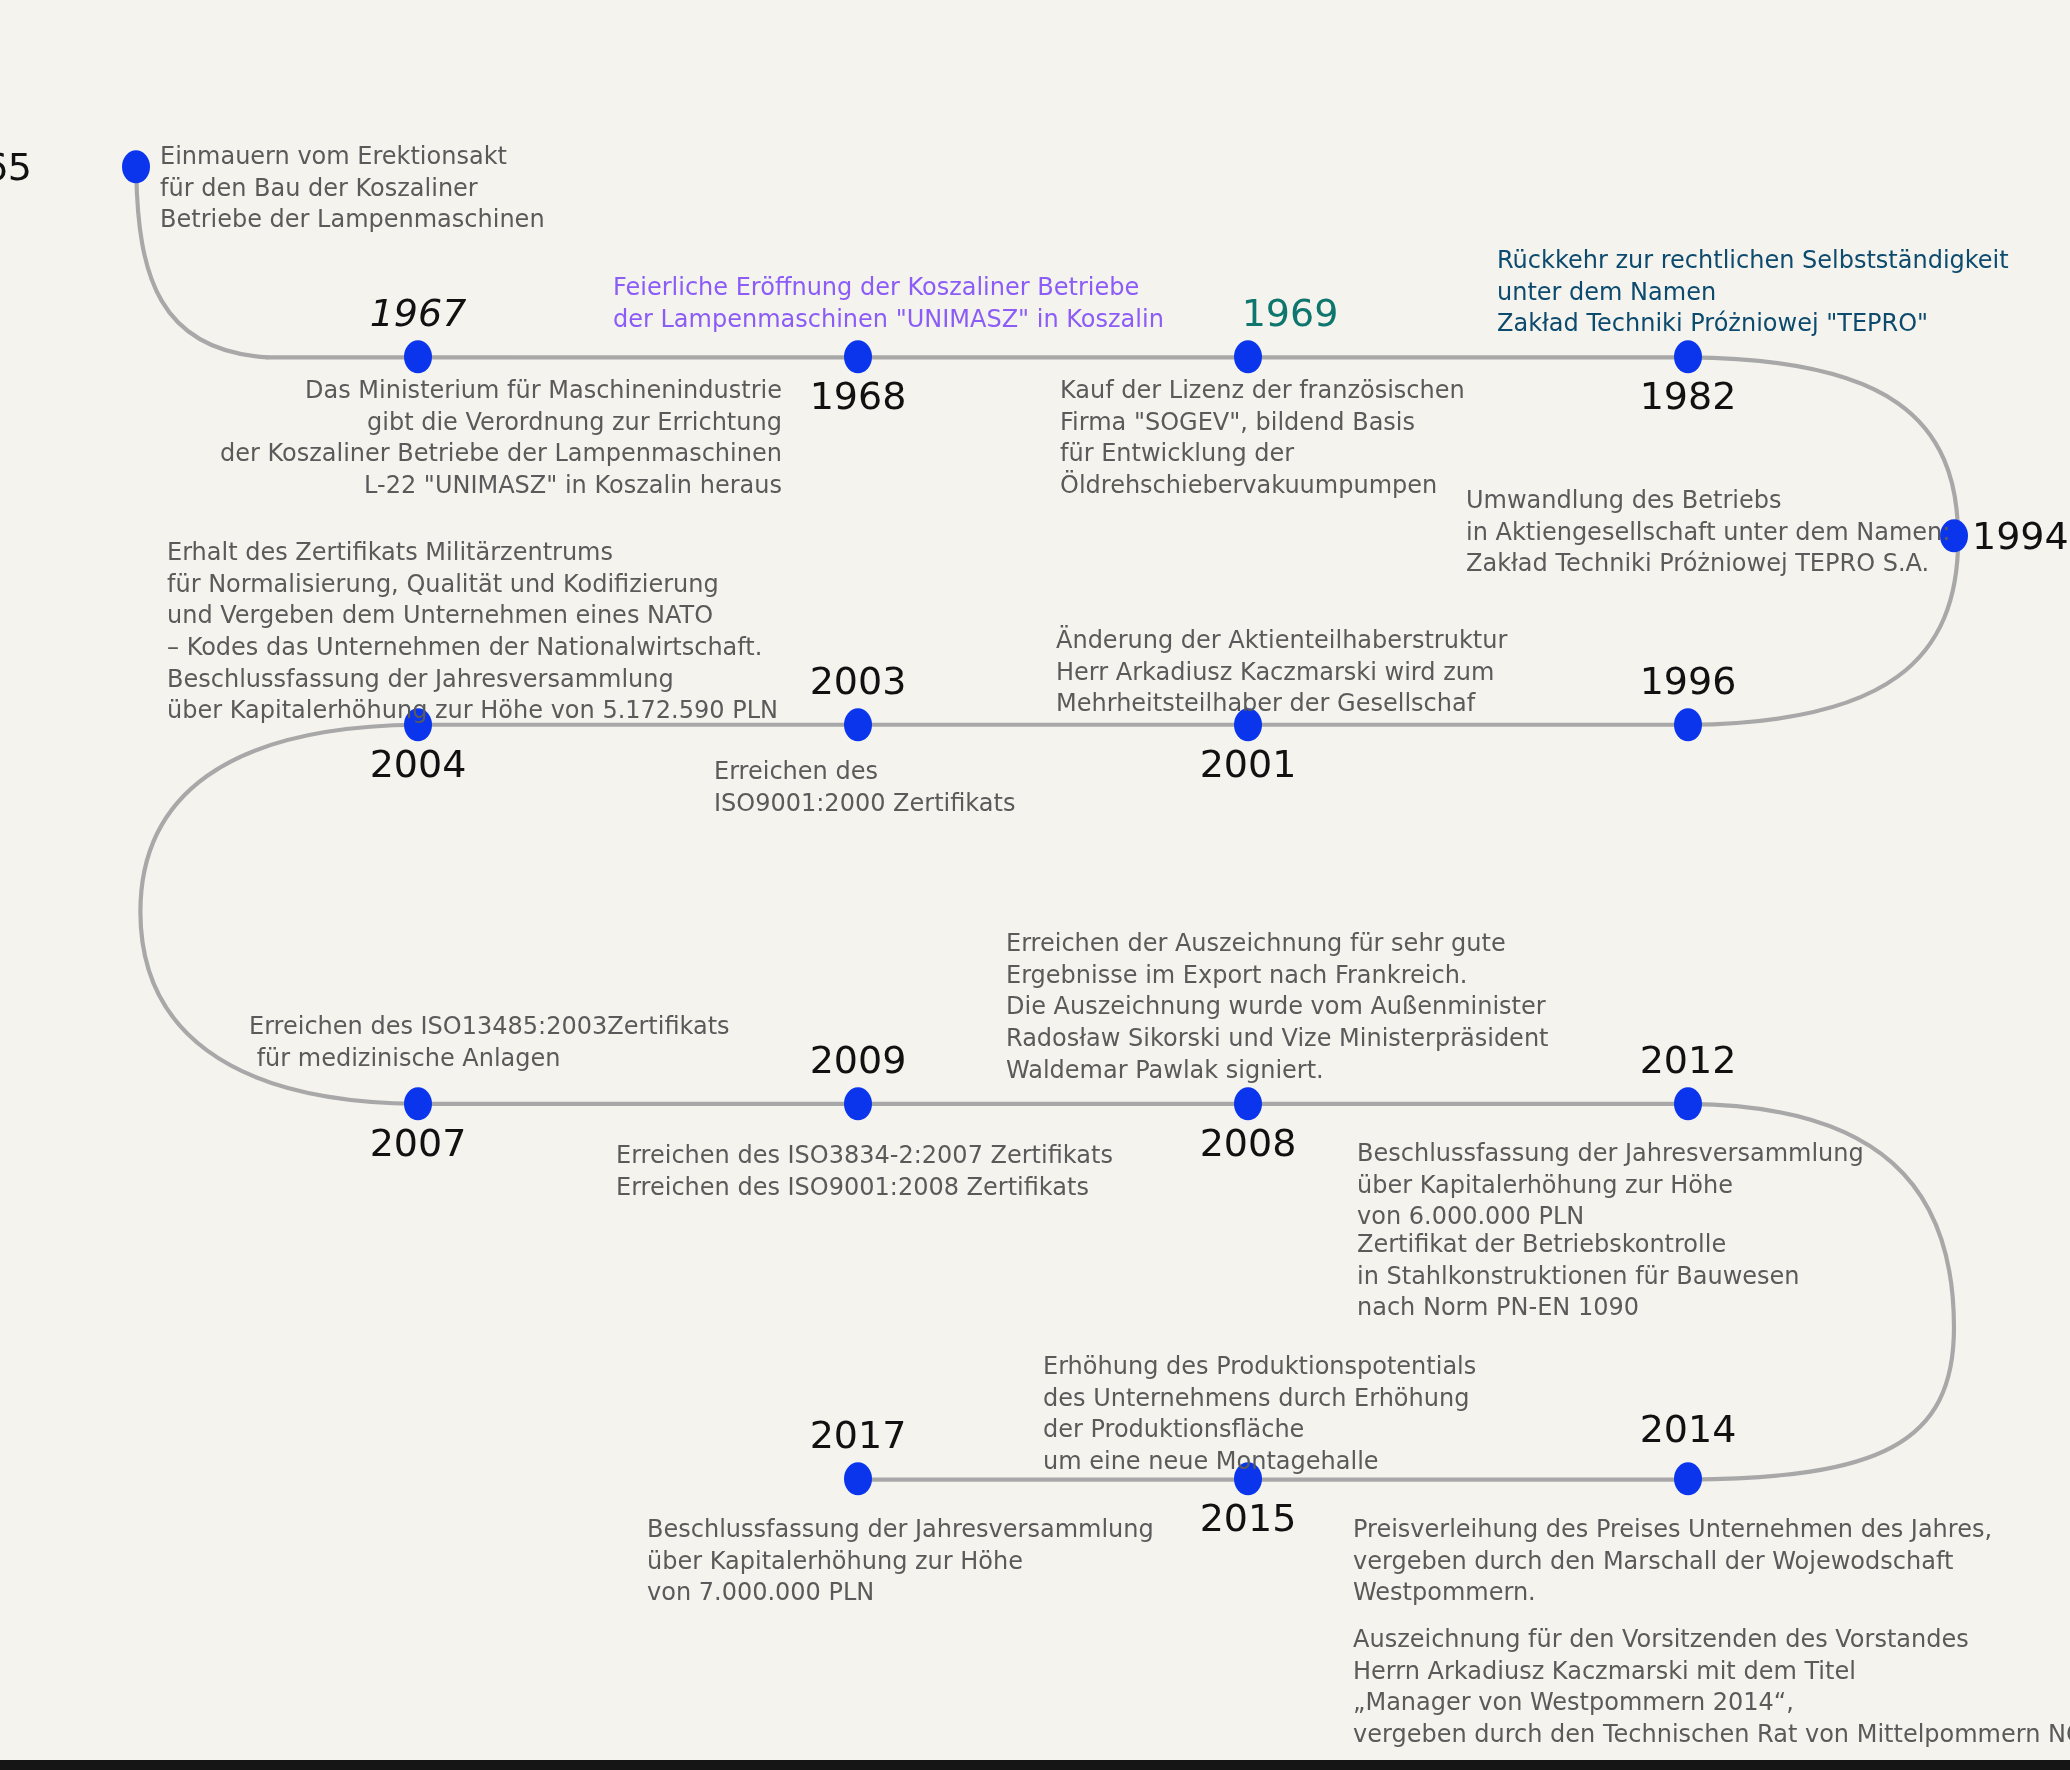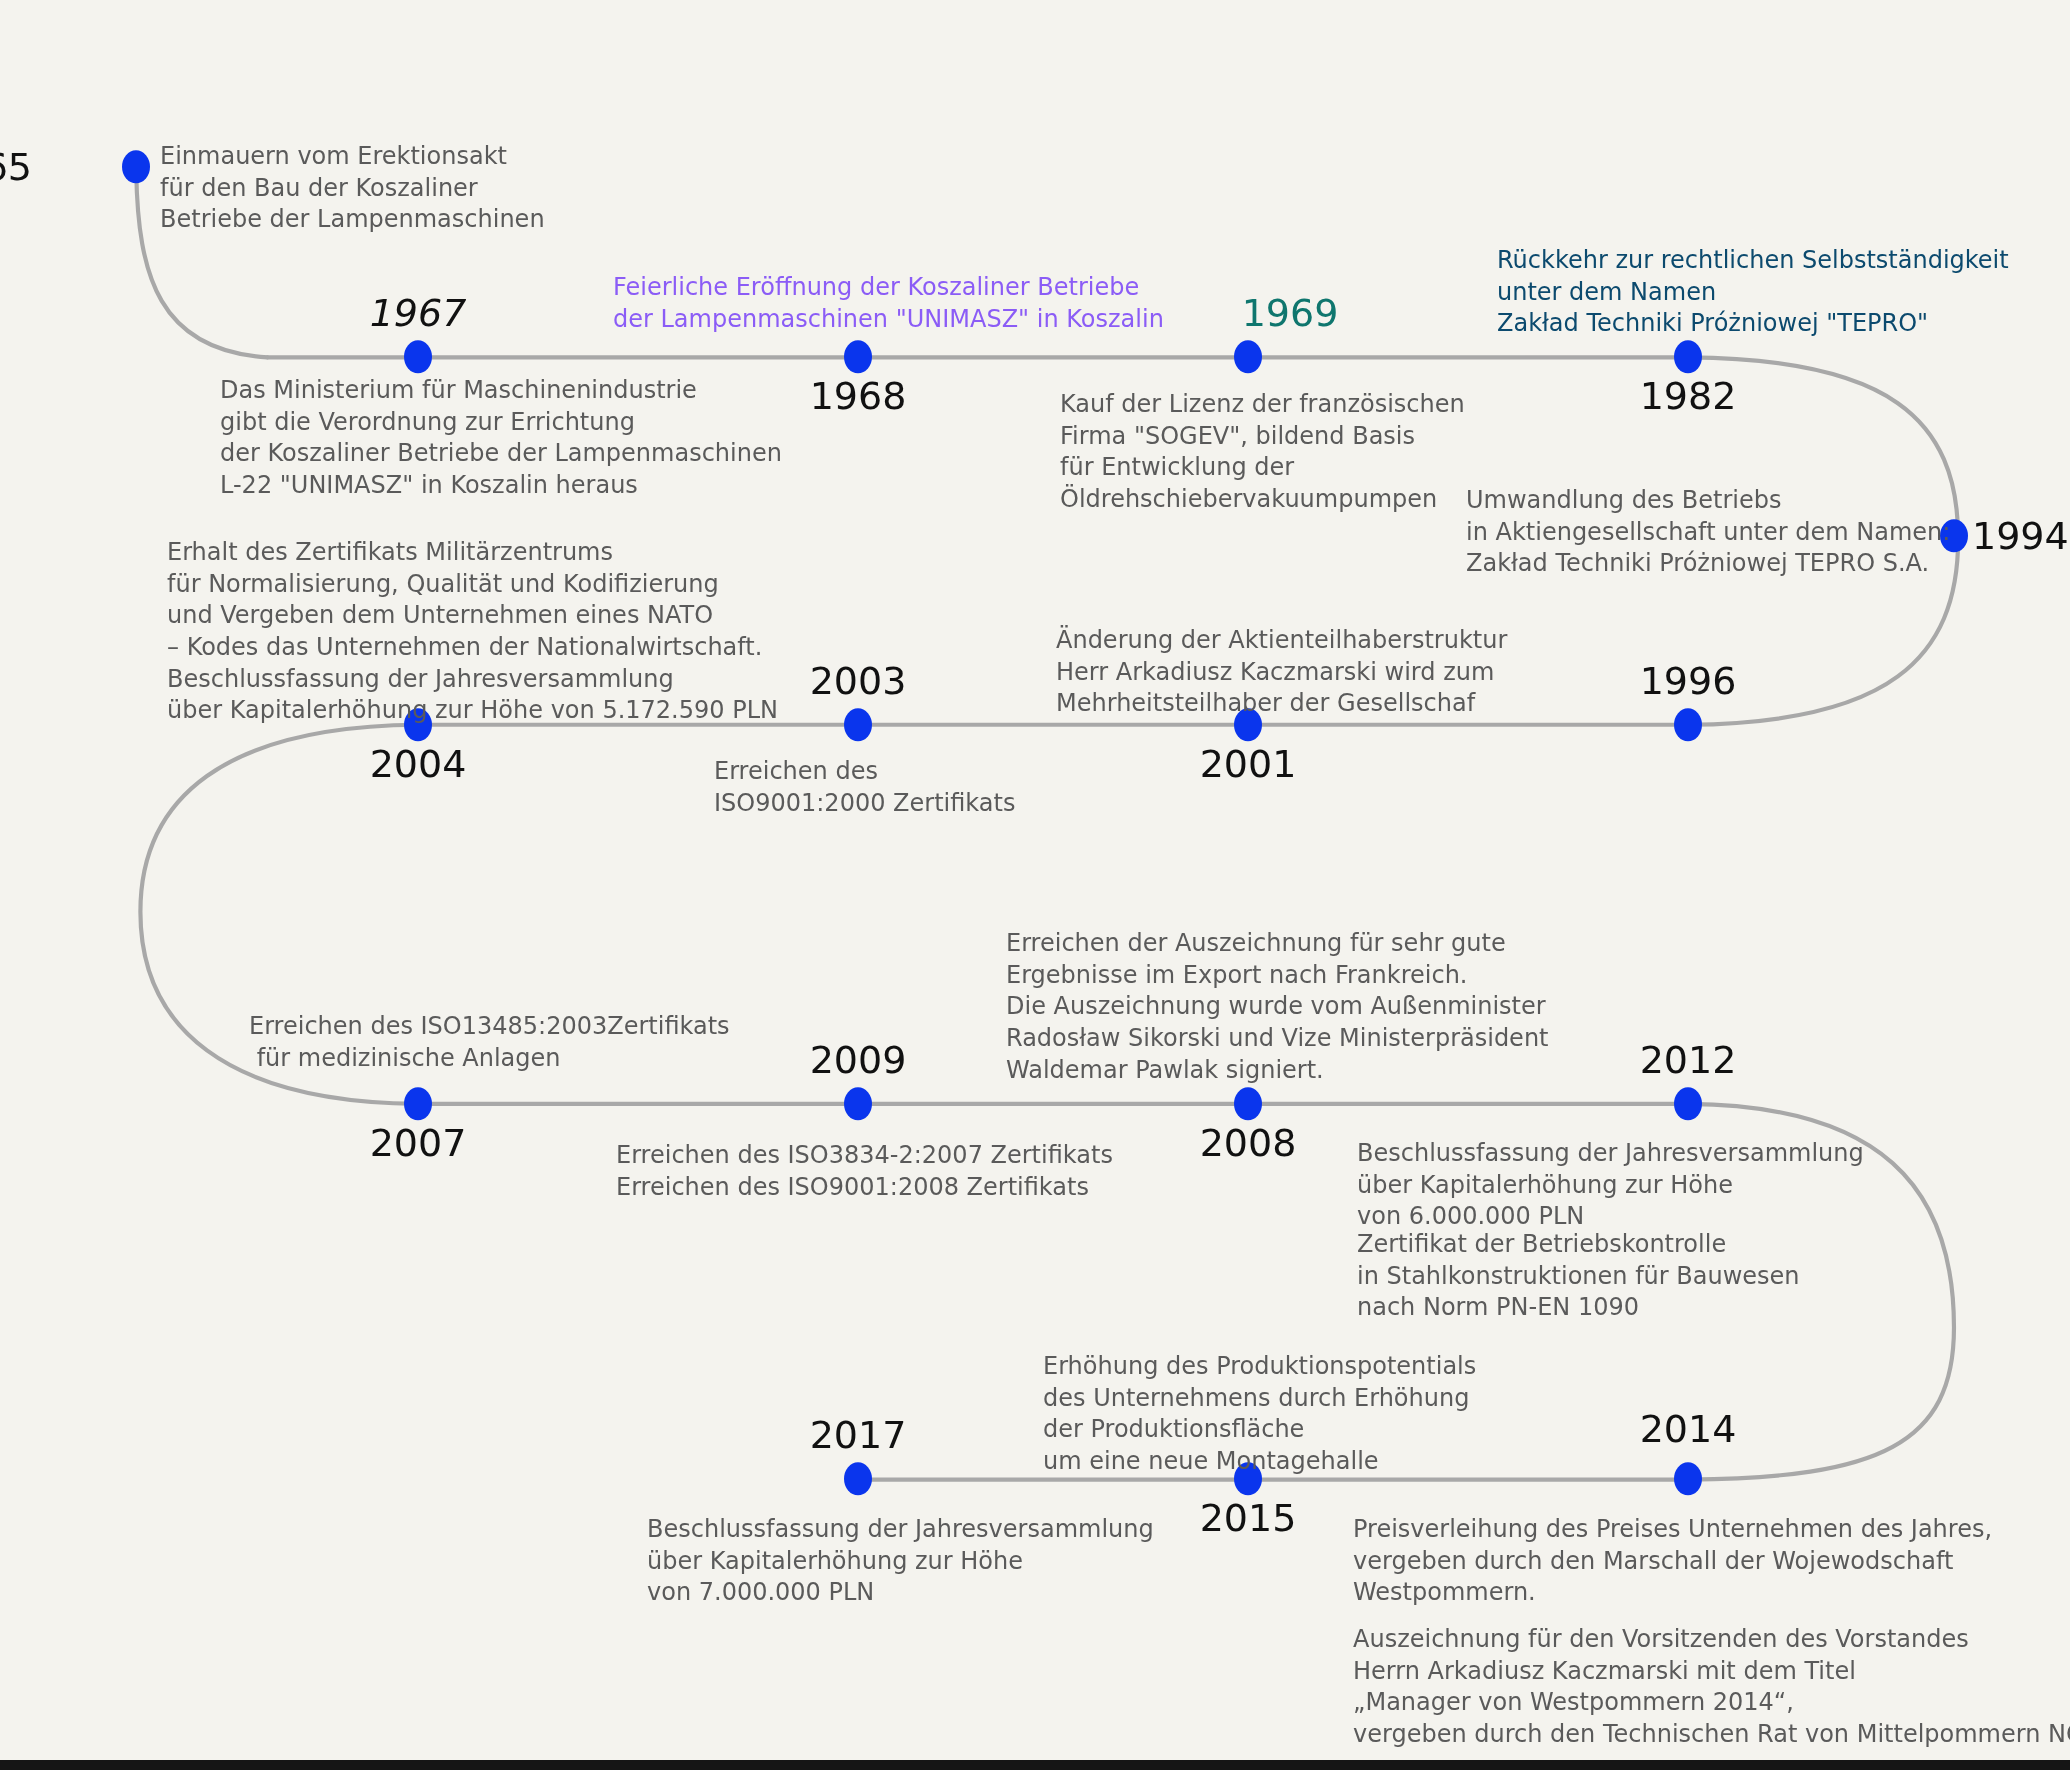--- a/index.html
+++ b/index.html
@@ -90,33 +90,33 @@
   <div id="content-layer">
 
     <div class="node" style="left: 136px; top: 167px; background: rgb(10, 53, 237);"></div>
     <div class="year right" style="left: 32px; top: 167px; transform: translate(-100%, -50%); color: rgb(17, 17, 17);">1965</div>
     <div class="desc" style="left: 160px; top: 141px; color: rgb(90, 90, 90);">Einmauern vom Erektionsakt
 für den Bau der Koszaliner
 Betriebe der Lampenmaschinen</div>
 
     <div class="node" style="left: 418px; top: 357px; background: rgb(10, 53, 237);"></div>
     <div class="year above" style="left: 418px; top: 332px; color: rgb(17, 17, 17); font-style: italic;">1967</div>
-    <div class="desc" style="left: 220px; top: 375px; color: rgb(90, 90, 90);">Das Ministerium für Maschinenindustrie
+    <div class="desc" style="left: 220px; top: 375px; color: rgb(90, 90, 90); text-align: right;">Das Ministerium für Maschinenindustrie
 gibt die Verordnung zur Errichtung
 der Koszaliner Betriebe der Lampenmaschinen
 L-22 "UNIMASZ" in Koszalin heraus</div>
 
     <div class="node" style="left: 858px; top: 357px; background: rgb(10, 53, 237);"></div>
     <div class="year below" style="left: 858px; top: 377px; color: rgb(17, 17, 17);">1968</div>
     <div class="desc" style="left: 613px; top: 272px; color: #8b5cf6;">Feierliche Eröffnung der Koszaliner Betriebe
 der Lampenmaschinen "UNIMASZ" in Koszalin</div>
 
     <div class="node" style="left: 1248px; top: 357px; background: rgb(10, 53, 237);"></div>
     <div class="year above" style="left: 1248px; top: 332px; color: #0f766e; margin-left: 42px;">1969</div>
-    <div class="desc" style="left: 1060px; top: 375px; color: rgb(90, 90, 90); margin-top: 14px;">Kauf der Lizenz der französischen
+    <div class="desc" style="left: 1060px; top: 375px; color: rgb(90, 90, 90);">Kauf der Lizenz der französischen
 Firma "SOGEV", bildend Basis
 für Entwicklung der
 Öldrehschiebervakuumpumpen</div>
 
     <div class="node" style="left: 1688px; top: 357px; background: rgb(10, 53, 237);"></div>
     <div class="year below" style="left: 1688px; top: 377px; color: rgb(17, 17, 17);">1982</div>
     <div class="desc" style="left: 1497px; top: 245px; color: #0c4a6e;">Rückkehr zur rechtlichen Selbstständigkeit
 unter dem Namen
 Zakład Techniki Próżniowej "TEPRO"</div>
 

